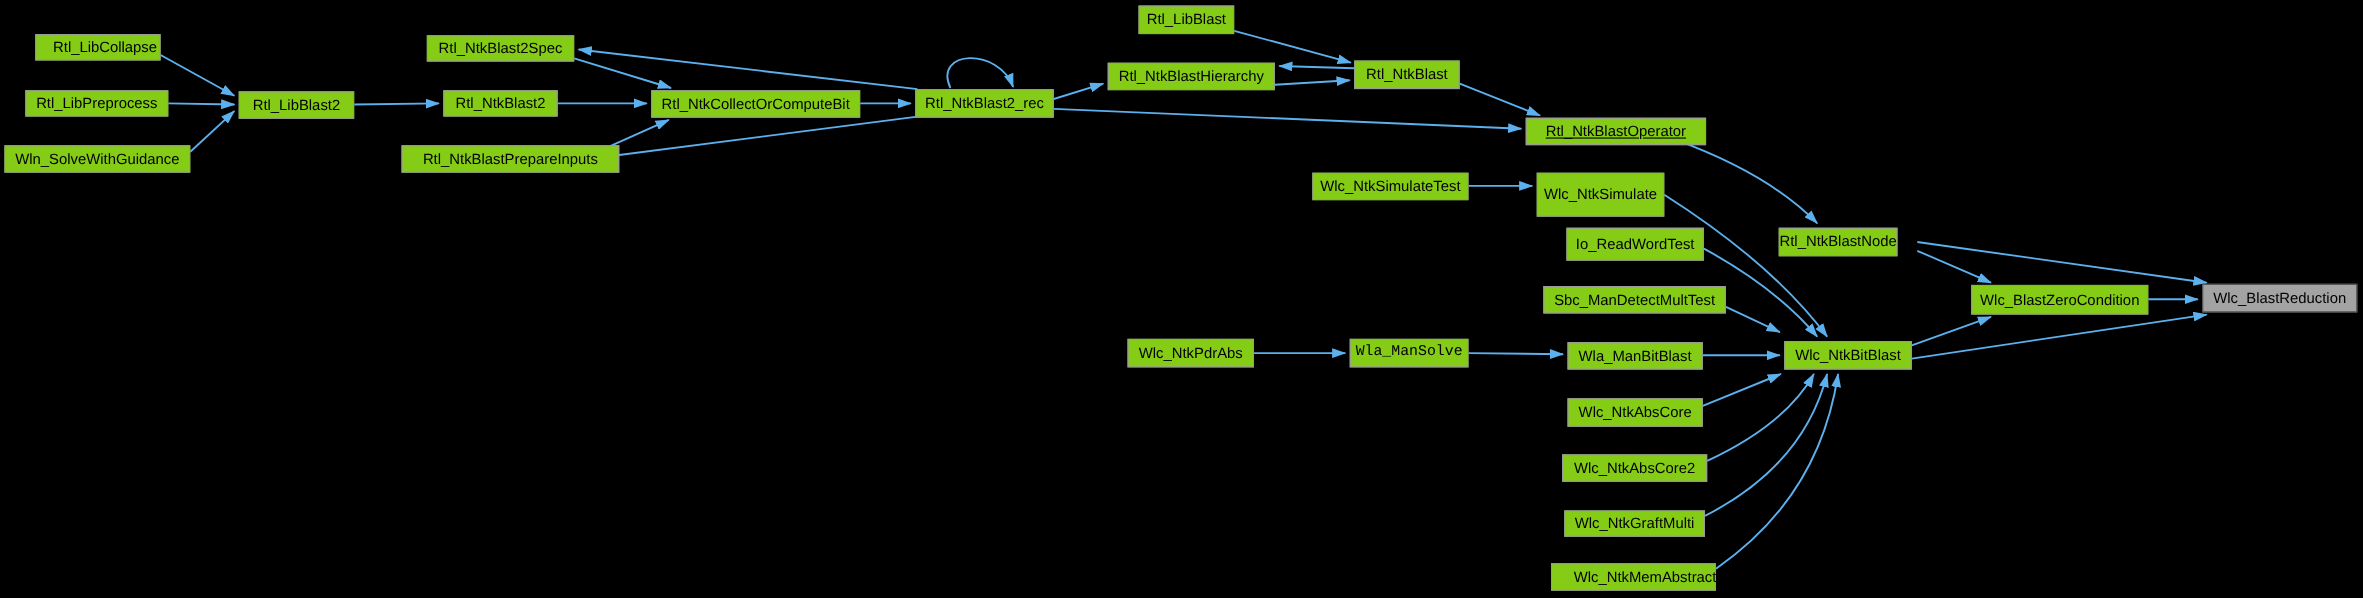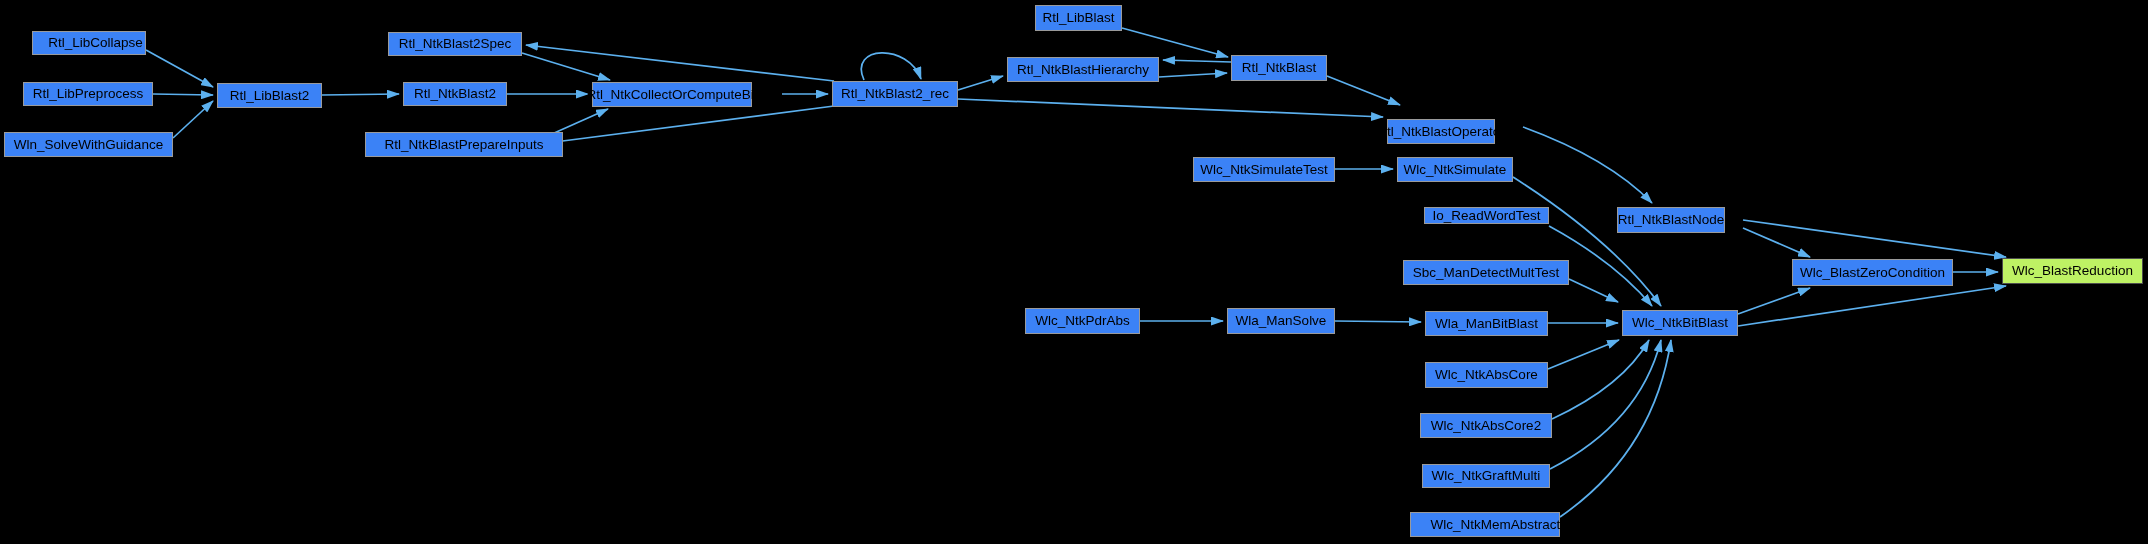--- a/index.html
+++ b/index.html
@@ -18,33 +18,33 @@
   #edge-layer {
     position: absolute;
     left: 0;
     top: 0;
     width: 100%;
     height: 100%;
   }
   .node {
     position: absolute;
     box-sizing: border-box;
-    background: #3b82f6;
+    background: #84cc16;
     border: 1.2px solid #9a9a9a;
     color: #000000;
     font-size: 13.5px;
     display: flex;
     align-items: center;
     justify-content: center;
     white-space: nowrap;
     cursor: pointer;
     line-height: 1;
   }
   .node.highlight {
-    background: #bef264;
+    background: #a3a3a3;
     border: 1.6px solid #4d4d4d;
     cursor: default;
   }
 </style>
 </head>
 <body>
 
 <div id="canvas">
   <svg id="edge-layer" width="2148" height="544" viewBox="0 0 2148 544" xmlns="http://www.w3.org/2000/svg">
     <defs>
@@ -90,32 +90,32 @@
       </g>
   </svg>
   <div id="nodes">
       <div class="node" style="left: 32px; top: 31px; width: 114px; height: 24px; padding-left: 13px;">Rtl_LibCollapse</div>
       <div class="node" style="left: 23px; top: 82px; width: 130px; height: 24px; text-align: center;">Rtl_LibPreprocess</div>
       <div class="node" style="left: 4px; top: 132px; width: 169px; height: 25px;">Wln_SolveWithGuidance</div>
       <div class="node" style="left: 217px; top: 83px; width: 105px; height: 25px;">Rtl_LibBlast2</div>
       <div class="node" style="left: 388px; top: 32px; width: 134px; height: 24px;">Rtl_NtkBlast2Spec</div>
       <div class="node" style="left: 403px; top: 82px; width: 104px; height: 24px;">Rtl_NtkBlast2</div>
       <div class="node" style="left: 365px; top: 132px; width: 198px; height: 25px;">Rtl_NtkBlastPrepareInputs</div>
-      <div class="node" style="left: 592px; top: 82px; width: 160px; height: 25px;">Rtl_NtkCollectOrComputeBit</div>
+      <div class="node" style="left: 592px; top: 82px; width: 190px; height: 25px;">Rtl_NtkCollectOrComputeBit</div>
       <div class="node" style="left: 832px; top: 81px; width: 126px; height: 26px;">Rtl_NtkBlast2_rec</div>
       <div class="node" style="left: 1035px; top: 5px; width: 87px; height: 26px;">Rtl_LibBlast</div>
       <div class="node" style="left: 1007px; top: 57px; width: 152px; height: 25px;">Rtl_NtkBlastHierarchy</div>
       <div class="node" style="left: 1231px; top: 55px; width: 96px; height: 26px;">Rtl_NtkBlast</div>
-      <div class="node" style="left: 1387px; top: 119px; width: 108px; height: 25px;">Rtl_NtkBlastOperator</div>
+      <div class="node" style="left: 1387px; top: 107px; width: 164px; height: 25px; text-decoration: underline;">Rtl_NtkBlastOperator</div>
       <div class="node" style="left: 1193px; top: 157px; width: 142px; height: 25px;">Wlc_NtkSimulateTest</div>
-      <div class="node" style="left: 1397px; top: 157px; width: 116px; height: 25px;">Wlc_NtkSimulate</div>
-      <div class="node" style="left: 1424px; top: 207px; width: 125px; height: 17px;">Io_ReadWordTest</div>
+      <div class="node" style="left: 1397px; top: 157px; width: 116px; height: 40px;">Wlc_NtkSimulate</div>
+      <div class="node" style="left: 1424px; top: 207px; width: 125px; height: 30px;">Io_ReadWordTest</div>
       <div class="node" style="left: 1403px; top: 260px; width: 166px; height: 25px;">Sbc_ManDetectMultTest</div>
       <div class="node" style="left: 1025px; top: 308px; width: 115px; height: 26px;">Wlc_NtkPdrAbs</div>
-      <div class="node" style="left: 1227px; top: 308px; width: 108px; height: 26px;">Wla_ManSolve</div>
+      <div class="node" style="left: 1227px; top: 308px; width: 108px; height: 26px; font-family: Liberation Mono, monospace;">Wla_ManSolve</div>
       <div class="node" style="left: 1425px; top: 311px; width: 123px; height: 25px;">Wla_ManBitBlast</div>
       <div class="node" style="left: 1425px; top: 362px; width: 123px; height: 26px;">Wlc_NtkAbsCore</div>
       <div class="node" style="left: 1420px; top: 413px; width: 132px; height: 25px;">Wlc_NtkAbsCore2</div>
       <div class="node" style="left: 1422px; top: 464px; width: 128px; height: 24px;">Wlc_NtkGraftMulti</div>
       <div class="node" style="left: 1410px; top: 512px; width: 150px; height: 25px; padding-left: 21px;">Wlc_NtkMemAbstract</div>
       <div class="node" style="left: 1617px; top: 207px; width: 108px; height: 26px;">Rtl_NtkBlastNode</div>
       <div class="node" style="left: 1622px; top: 310px; width: 116px; height: 26px;">Wlc_NtkBitBlast</div>
       <div class="node" style="left: 1792px; top: 259px; width: 161px; height: 27px;">Wlc_BlastZeroCondition</div>
       <div class="node highlight" style="left: 2002px; top: 258px; width: 141px; height: 26px;">Wlc_BlastReduction</div>
     </div>

